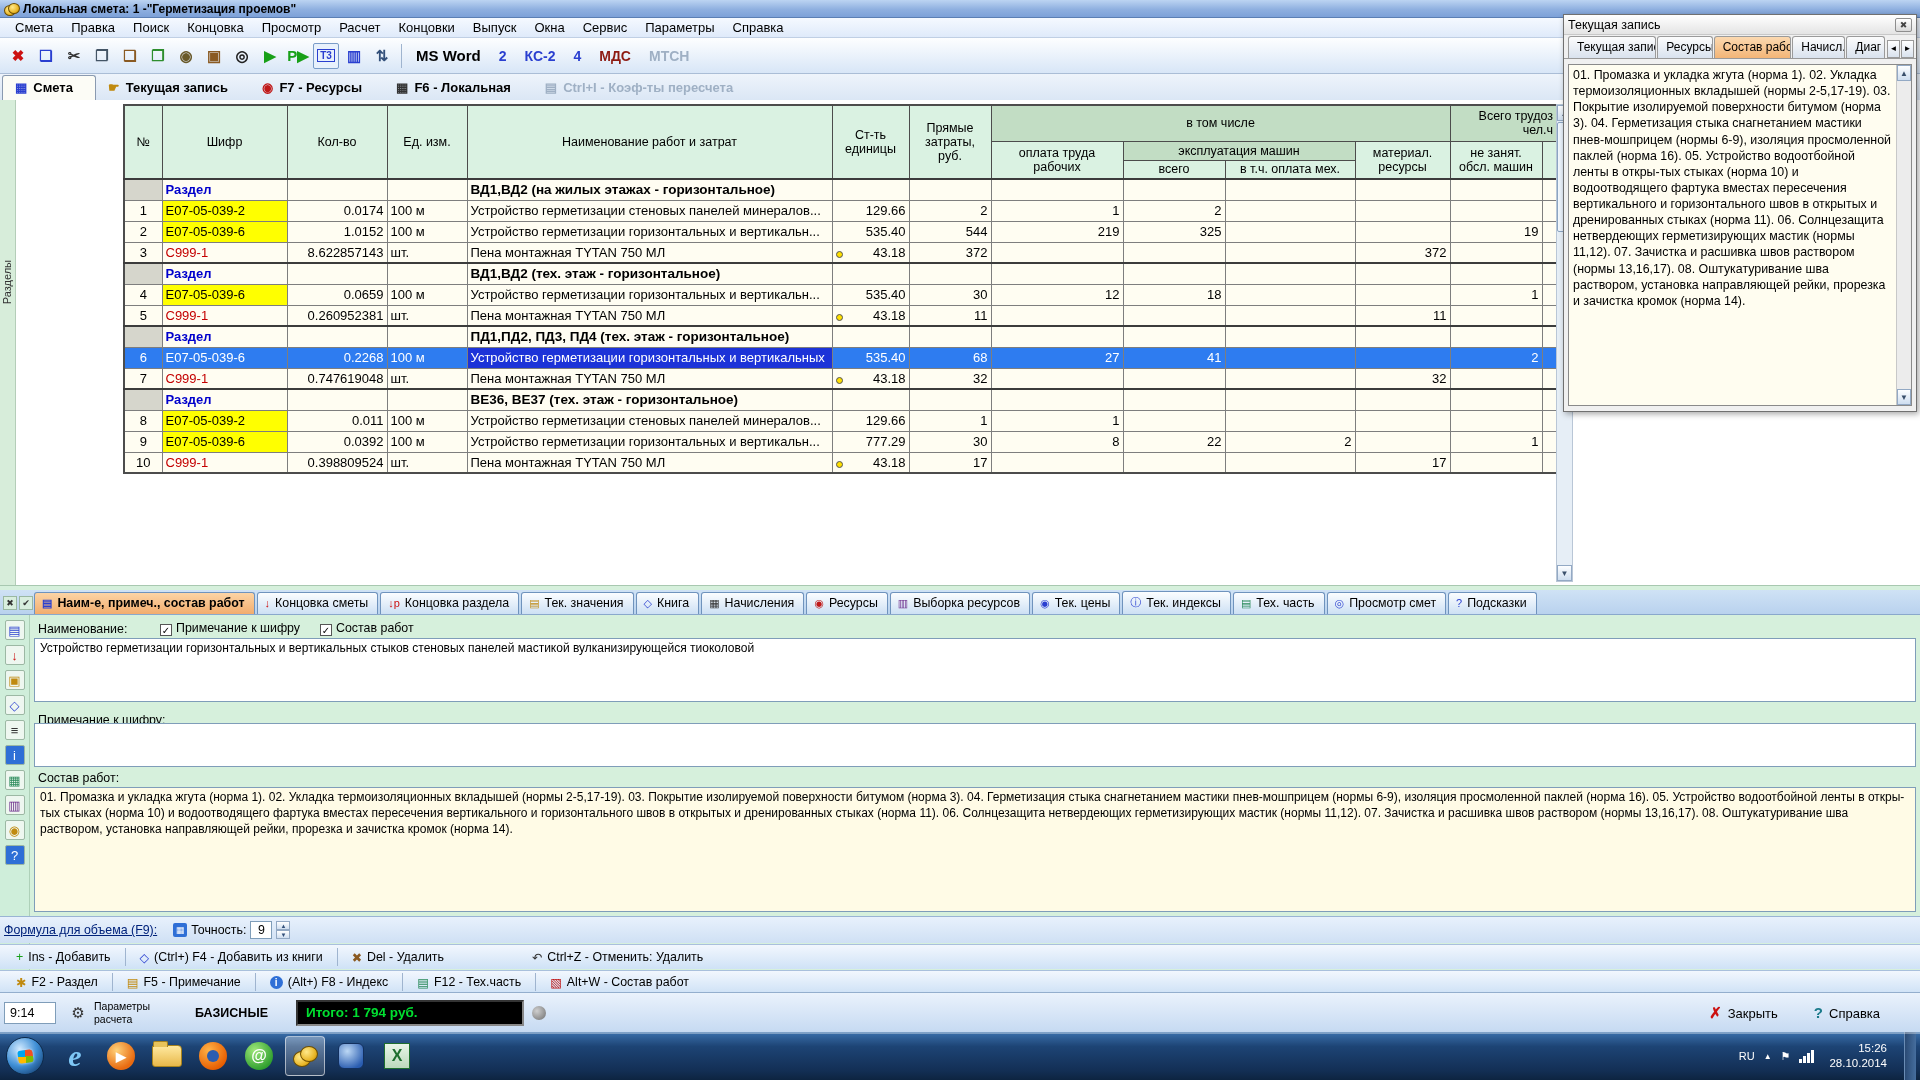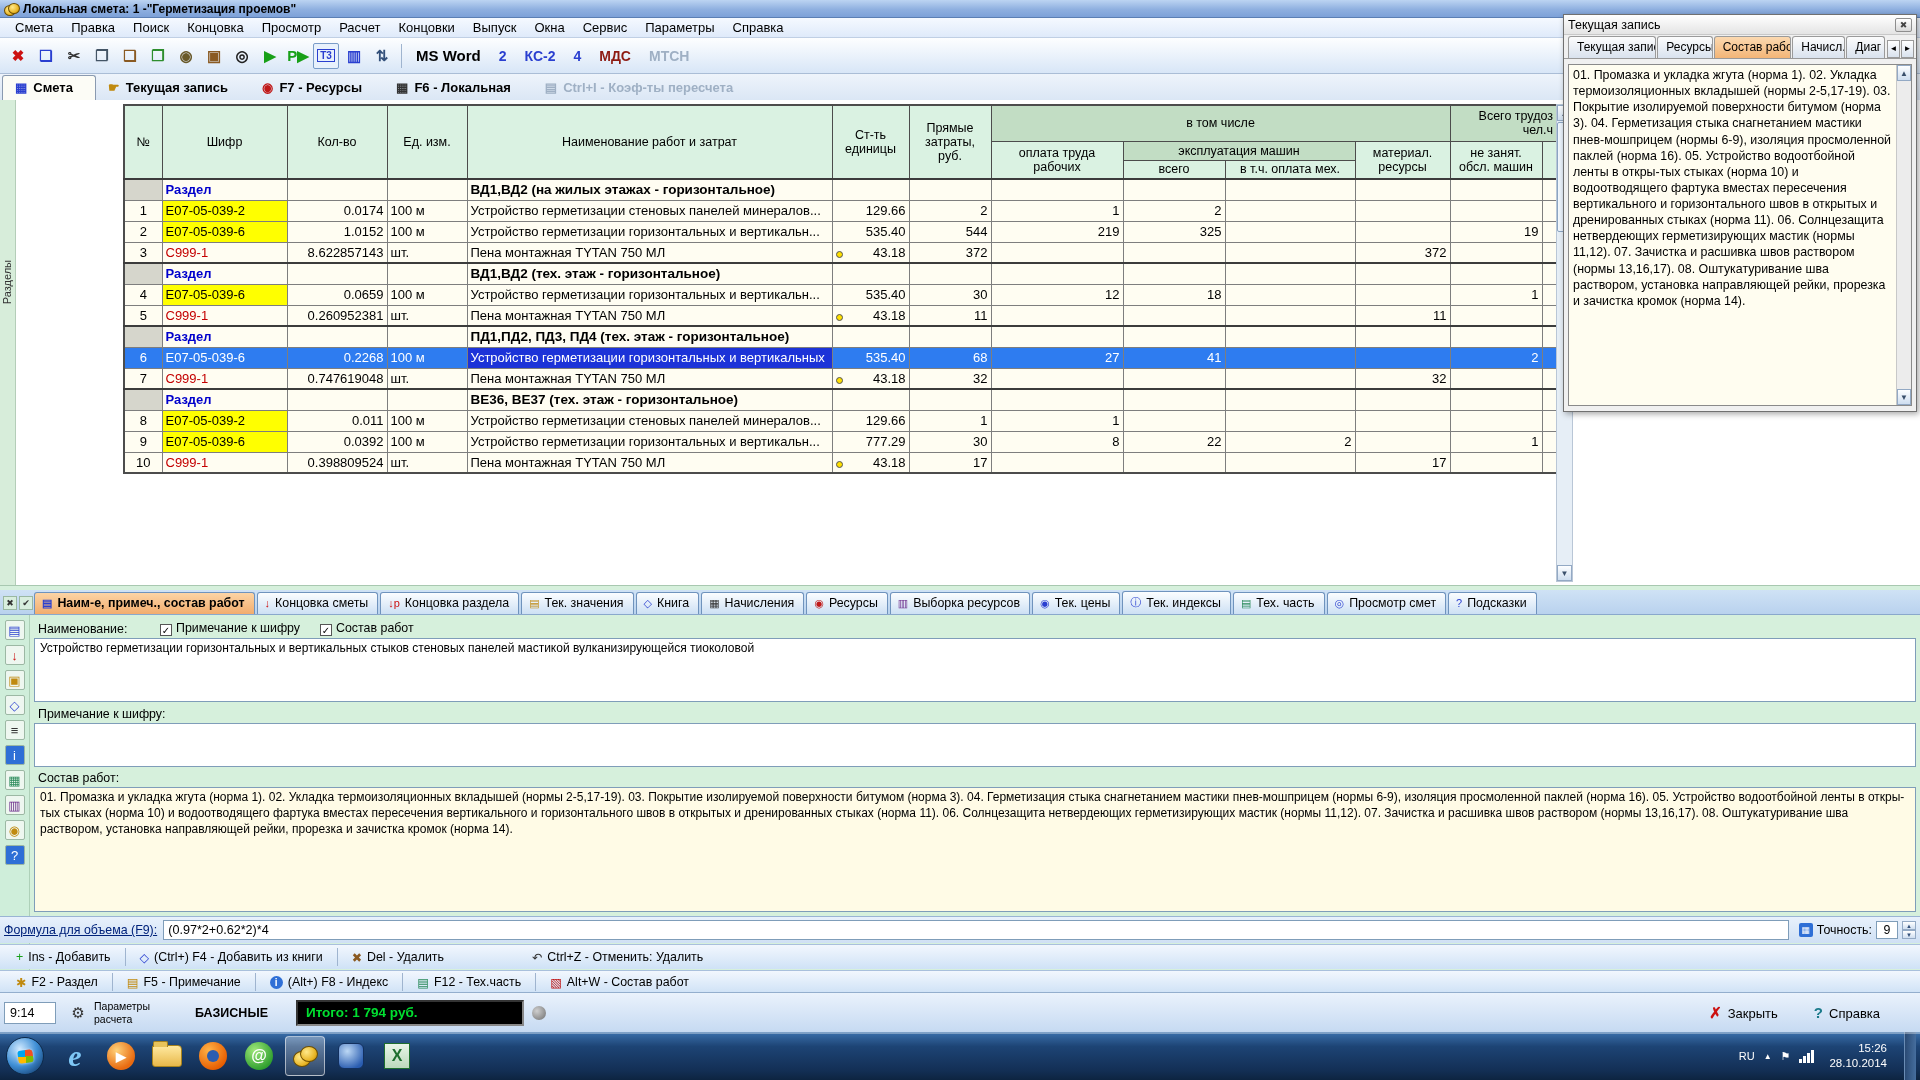--- a/index.html
+++ b/index.html
@@ -642,29 +642,28 @@
 
     <div class="flabel" style="left:38px; top:36px;">Наименование:</div>
     <label style="position:absolute; left:160px; top:35px; font-size:12.4px;">
       <span class="cbox">✓</span><span>Примечание к шифру</span>
     </label>
     <label style="position:absolute; left:320px; top:35px; font-size:12.4px;">
       <span class="cbox">✓</span><span>Состав работ</span>
     </label>
     <div class="area" style="left:34px; top:52px; right:4px; height:64px;">Устройство герметизации горизонтальных и вертикальных стыков стеновых панелей мастикой вулканизирующейся тиоколовой</div>
 
-    <div class="flabel" style="left:38px; top:121px;text-align:right;">Примечание к шифру:</div>
+    <div class="flabel" style="left:38px; top:127px;text-align:right;">Примечание к шифру:</div>
     <div class="area" style="left:34px; top:137px; right:4px; height:44px;"></div>
 
     <div class="flabel" style="left:38px; top:185px;">Состав работ:</div>
     <div class="area cream" style="left:34px; top:201px; right:4px; height:125px;">01. Промазка и укладка жгута (норма 1). 02. Укладка термоизоляционных вкладышей (нормы 2-5,17-19). 03. Покрытие изолируемой поверхности битумом (норма 3). 04. Герметизация стыка снагнетанием мастики пнев-мошприцем (нормы 6-9), изоляция просмоленной паклей (норма 16). 05. Устройство водоотбойной ленты в откры-тых стыках (норма 10) и водоотводящего фартука вместах пересечения вертикального и горизонтального швов в открытых и дренированных стыках (норма 11). 06. Солнцезащита нетвердеющих герметизирующих мастик (нормы 11,12). 07. Зачистка и расшивка швов раствором (нормы 13,16,17). 08. Оштукатуривание шва раствором, установка направляющей рейки, прорезка и зачистка кромок (норма 14).</div>
 
     <div class="formrow">
       <span class="flink">Формула для объема (F9):</span>
-      <input class="forminput" value="(0.97*2+0.62*2)*4" style="">
       <span class="prec">
         <span class="pico">▦</span>
         <span>Точность:</span>
         <span class="precbox">9</span>
         <span class="spin">
             <span>▲</span>
             <span>▼</span>
           </span>
       </span>
     </div>

